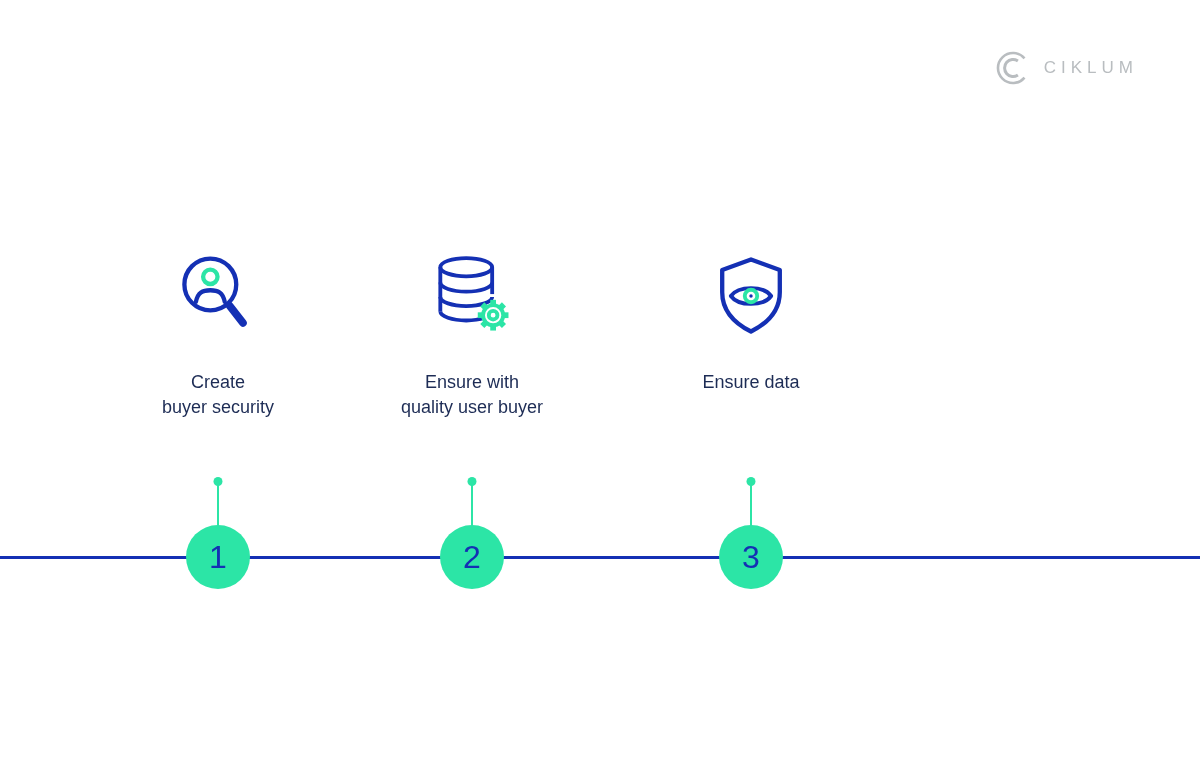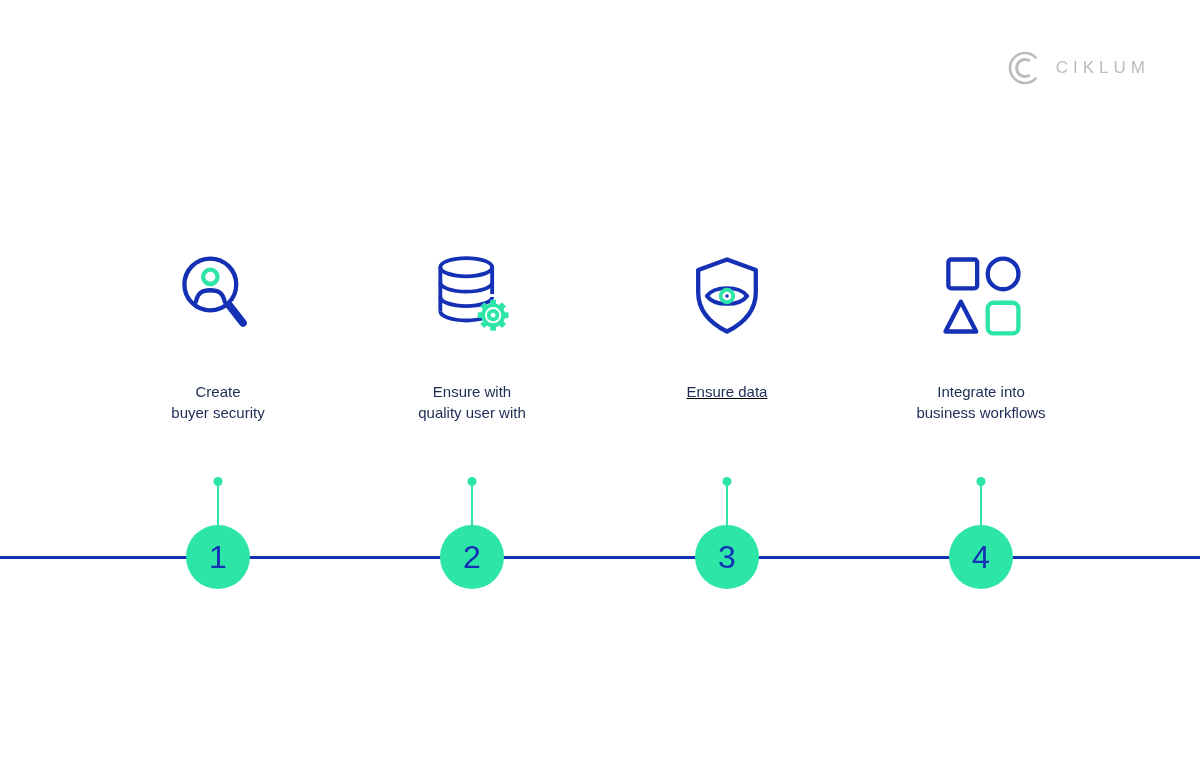--- a/index.html
+++ b/index.html
@@ -15,21 +15,21 @@
   .canvas{
     position:relative;
     width:1200px;height:759px;
     background:var(--bg);
     overflow:hidden;
     margin:0 auto;
   }
 
   
   .logo{
-    position:absolute;top:48px;right:50px;
+    position:absolute;top:48px;right:62px;
     display:flex;align-items:center;gap:11px;
   }
   .logo-mark{display:block;}
   .logo-mark path{fill:none;stroke:var(--logo_gray);}
   .brand-name{
     color:var(--logo_gray);
     font-size:17px;
     letter-spacing:5px;
     font-weight:500;
   }
@@ -37,34 +37,34 @@
   
   .step{
     position:absolute;
     top:248px;
     width:260px;
     height:360px;
     text-align:center;
   }
   .step-1{left:88px;}
   .step-2{left:342px;}
-  .step-3{left:597px;text-decoration:underline;}
+  .step-3{left:621px;}
   .step-4{left:851px;}
 
   .icon-wrap{height:96px;display:flex;justify-content:center;}
   .icon-wrap svg{height:96px;width:96px;}
   .s-blue{stroke:var(--blue);fill:none;}
   .s-teal{stroke:var(--teal);fill:none;}
   .f-white{fill:#fff;}
   .f-blue{fill:var(--blue);stroke:none;}
 
   .step-label{
-    margin-top:38px;
+    margin-top:26px;
     color:var(--text);
-    font-size:15px;
+    font-size:18px;
     line-height:1.38;
     font-weight:500;
   }
 
   
   .timeline-line{
     position:absolute;
     left:0;right:0;
     top:556px;
     height:3px;
@@ -153,21 +153,21 @@
           <line x1="72" y1="70" x2="60.7" y2="58.7"></line>
           <line x1="72" y1="70" x2="72" y2="54"></line>
           <line x1="72" y1="70" x2="83.3" y2="58.7"></line>
         </g>
         <circle class="s-teal f-white" cx="72" cy="70" r="10.5" stroke-width="4"></circle>
         <circle class="s-teal f-white" cx="72" cy="70" r="4.5" stroke-width="4"></circle>
       </svg>
     </div>
     <div class="step-label">
       <div>Ensure with</div>
-      <div>quality user with</div>
+      <div>quality user buyer</div>
     </div>
     <div class="connector-dot"></div>
     <div class="connector-stem"></div>
     <div class="number-circle">
       <span>2</span>
     </div>
   </div>
 
   <div class="step step-3">
     <div class="icon-wrap">
@@ -181,33 +181,14 @@
     <div class="step-label">
       <div>Ensure data</div>
     </div>
     <div class="connector-dot"></div>
     <div class="connector-stem"></div>
     <div class="number-circle">
       <span>3</span>
     </div>
   </div>
 
-  <div class="step step-4">
-    <div class="icon-wrap">
-      <svg viewBox="0 0 100 100">
-        <rect class="s-blue" x="16" y="12" width="30" height="30" rx="3" stroke-width="4.5"></rect>
-        <circle class="s-blue" cx="73" cy="27" r="16" stroke-width="4.5"></circle>
-        <path class="s-blue" d="M29 56 L45 87 L13 87 Z" stroke-width="4.5" stroke-linejoin="round"></path>
-        <rect class="s-teal" x="57" y="57" width="32" height="32" rx="6" stroke-width="4.5"></rect>
-      </svg>
-    </div>
-    <div class="step-label">
-      <div>Integrate into</div>
-      <div>business workflows</div>
-    </div>
-    <div class="connector-dot"></div>
-    <div class="connector-stem"></div>
-    <div class="number-circle">
-      <span>4</span>
-    </div>
-  </div>
 
 </div>
 
 </body></html>

